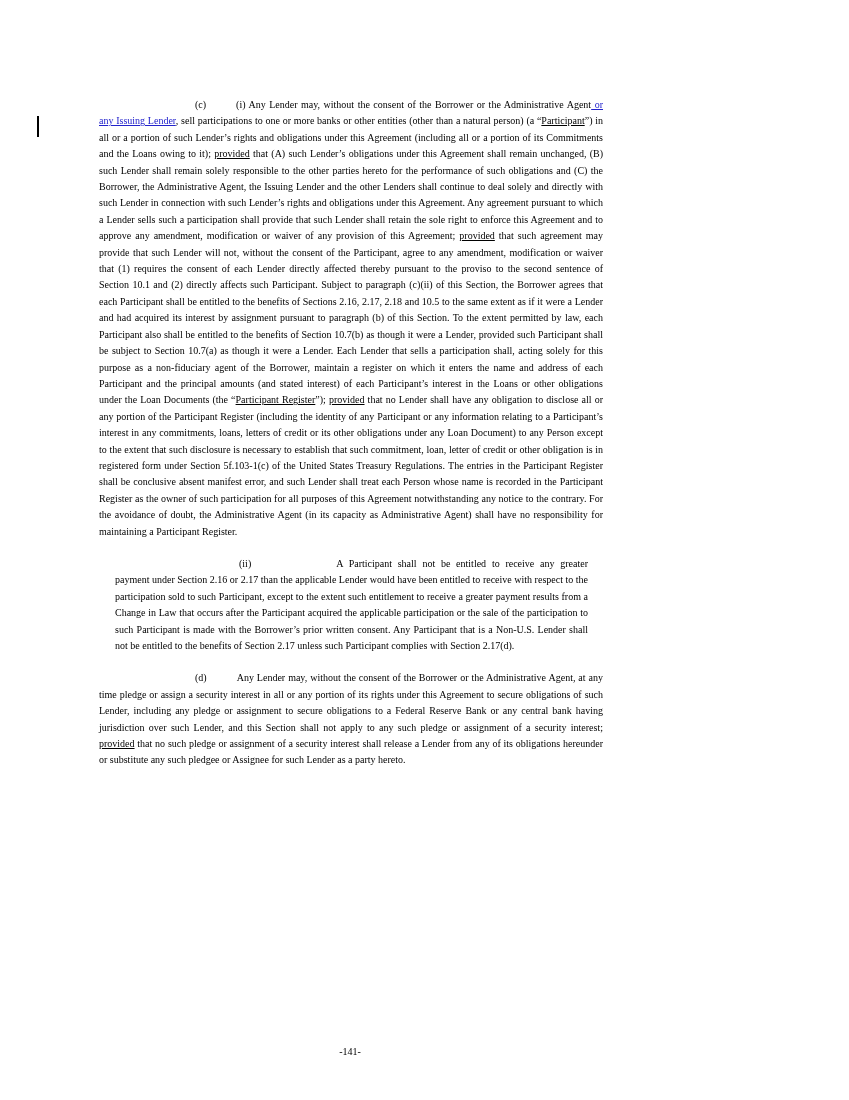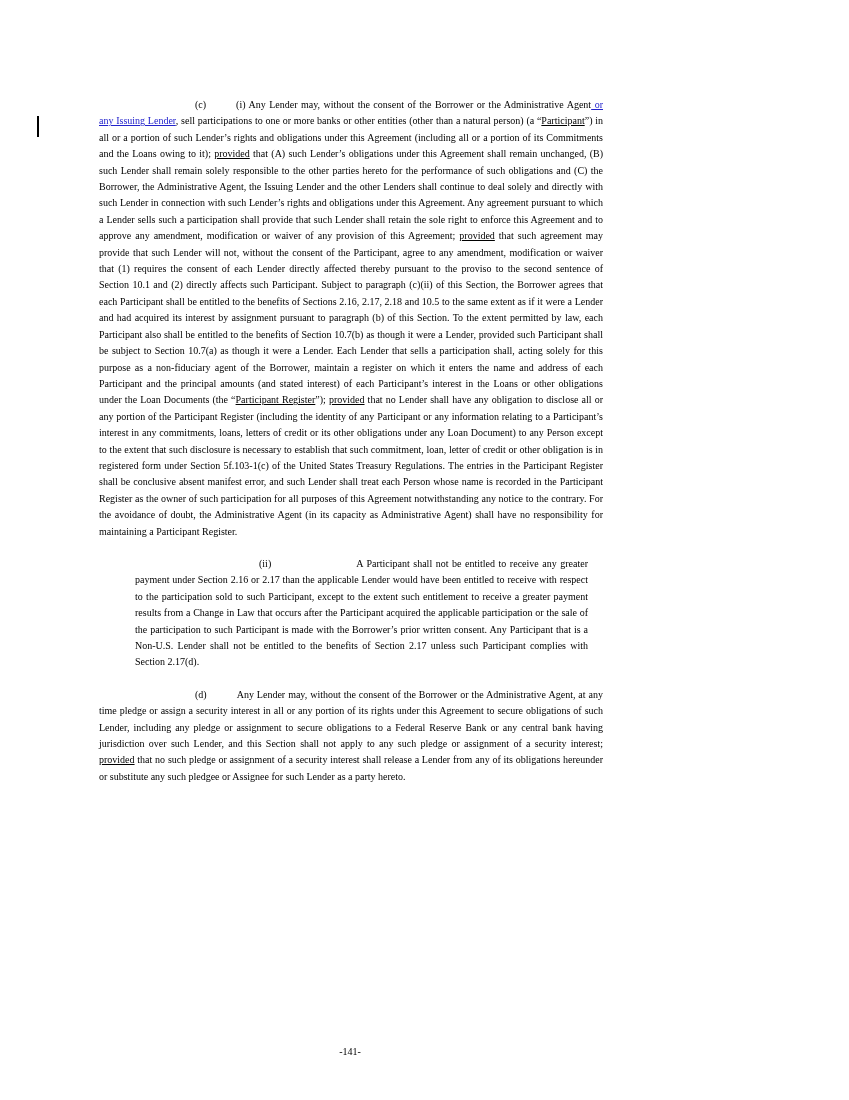--- a/index.html
+++ b/index.html
@@ -20,21 +20,21 @@
     color: #000000;
   }
   p.para {
     margin: 0 0 16px 0;
     text-align: justify;
   }
   p.indent-std {
     text-indent: 96px;
   }
   p.block {
-    margin-left: 36px;
+    margin-left: 16px;
     margin-right: 15px;
     text-indent: 124px;
   }
   .seg-tab {
     display: inline-block;
   }
   .seg-u {
     text-decoration: underline;
   }
   .seg-ins {

